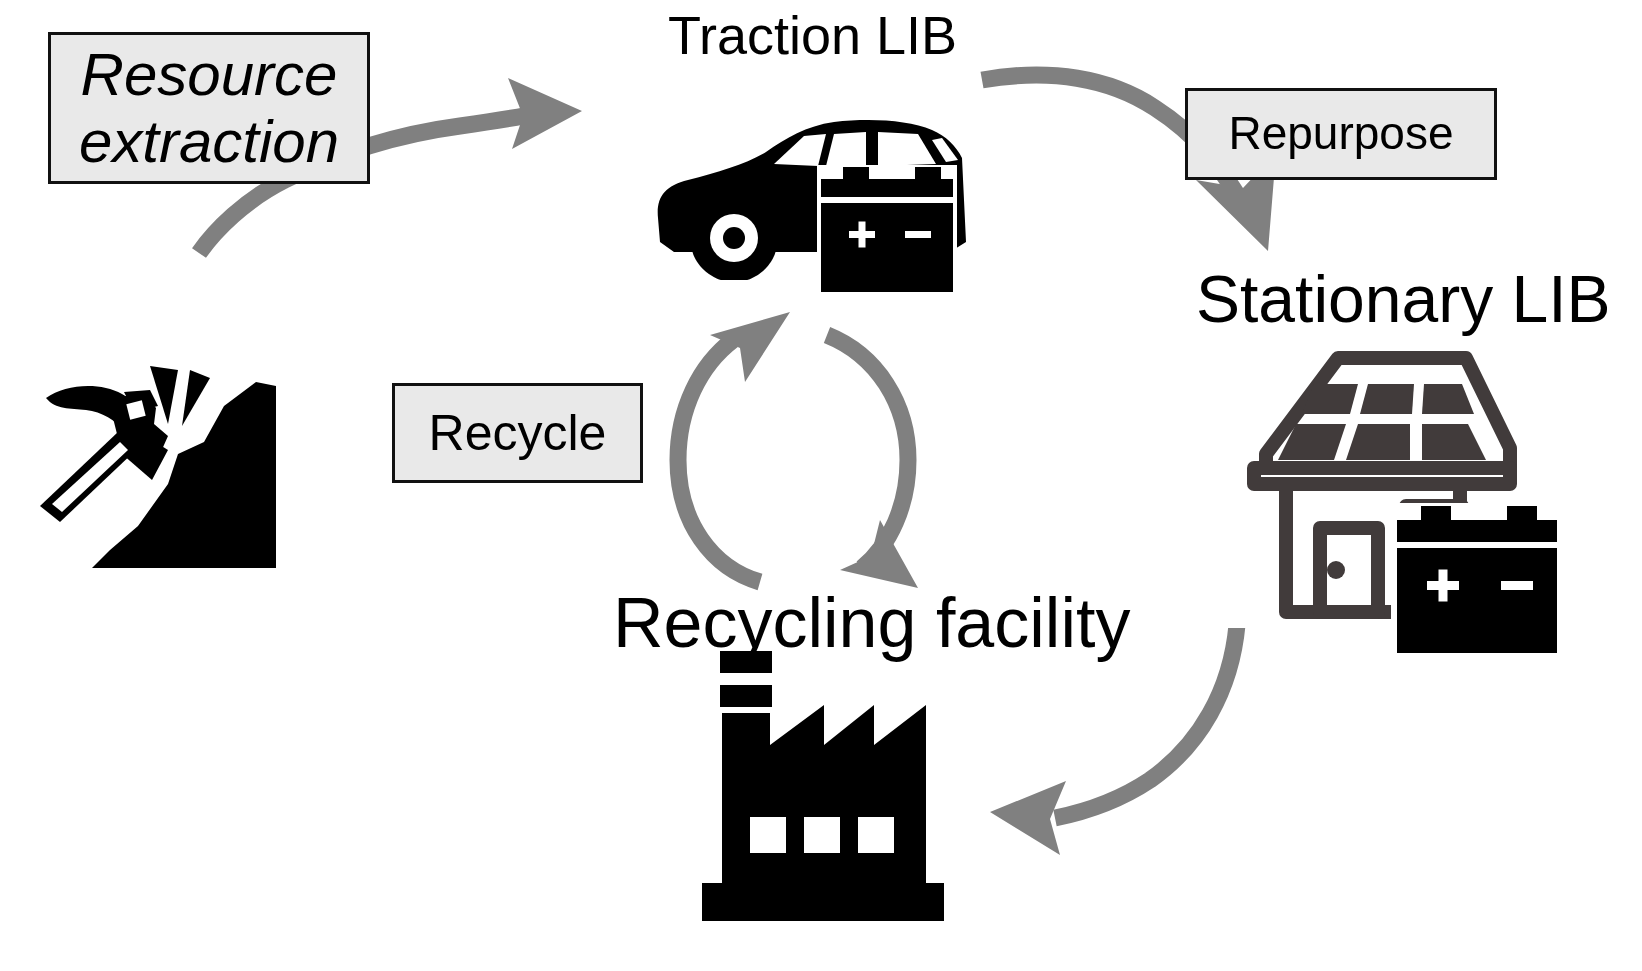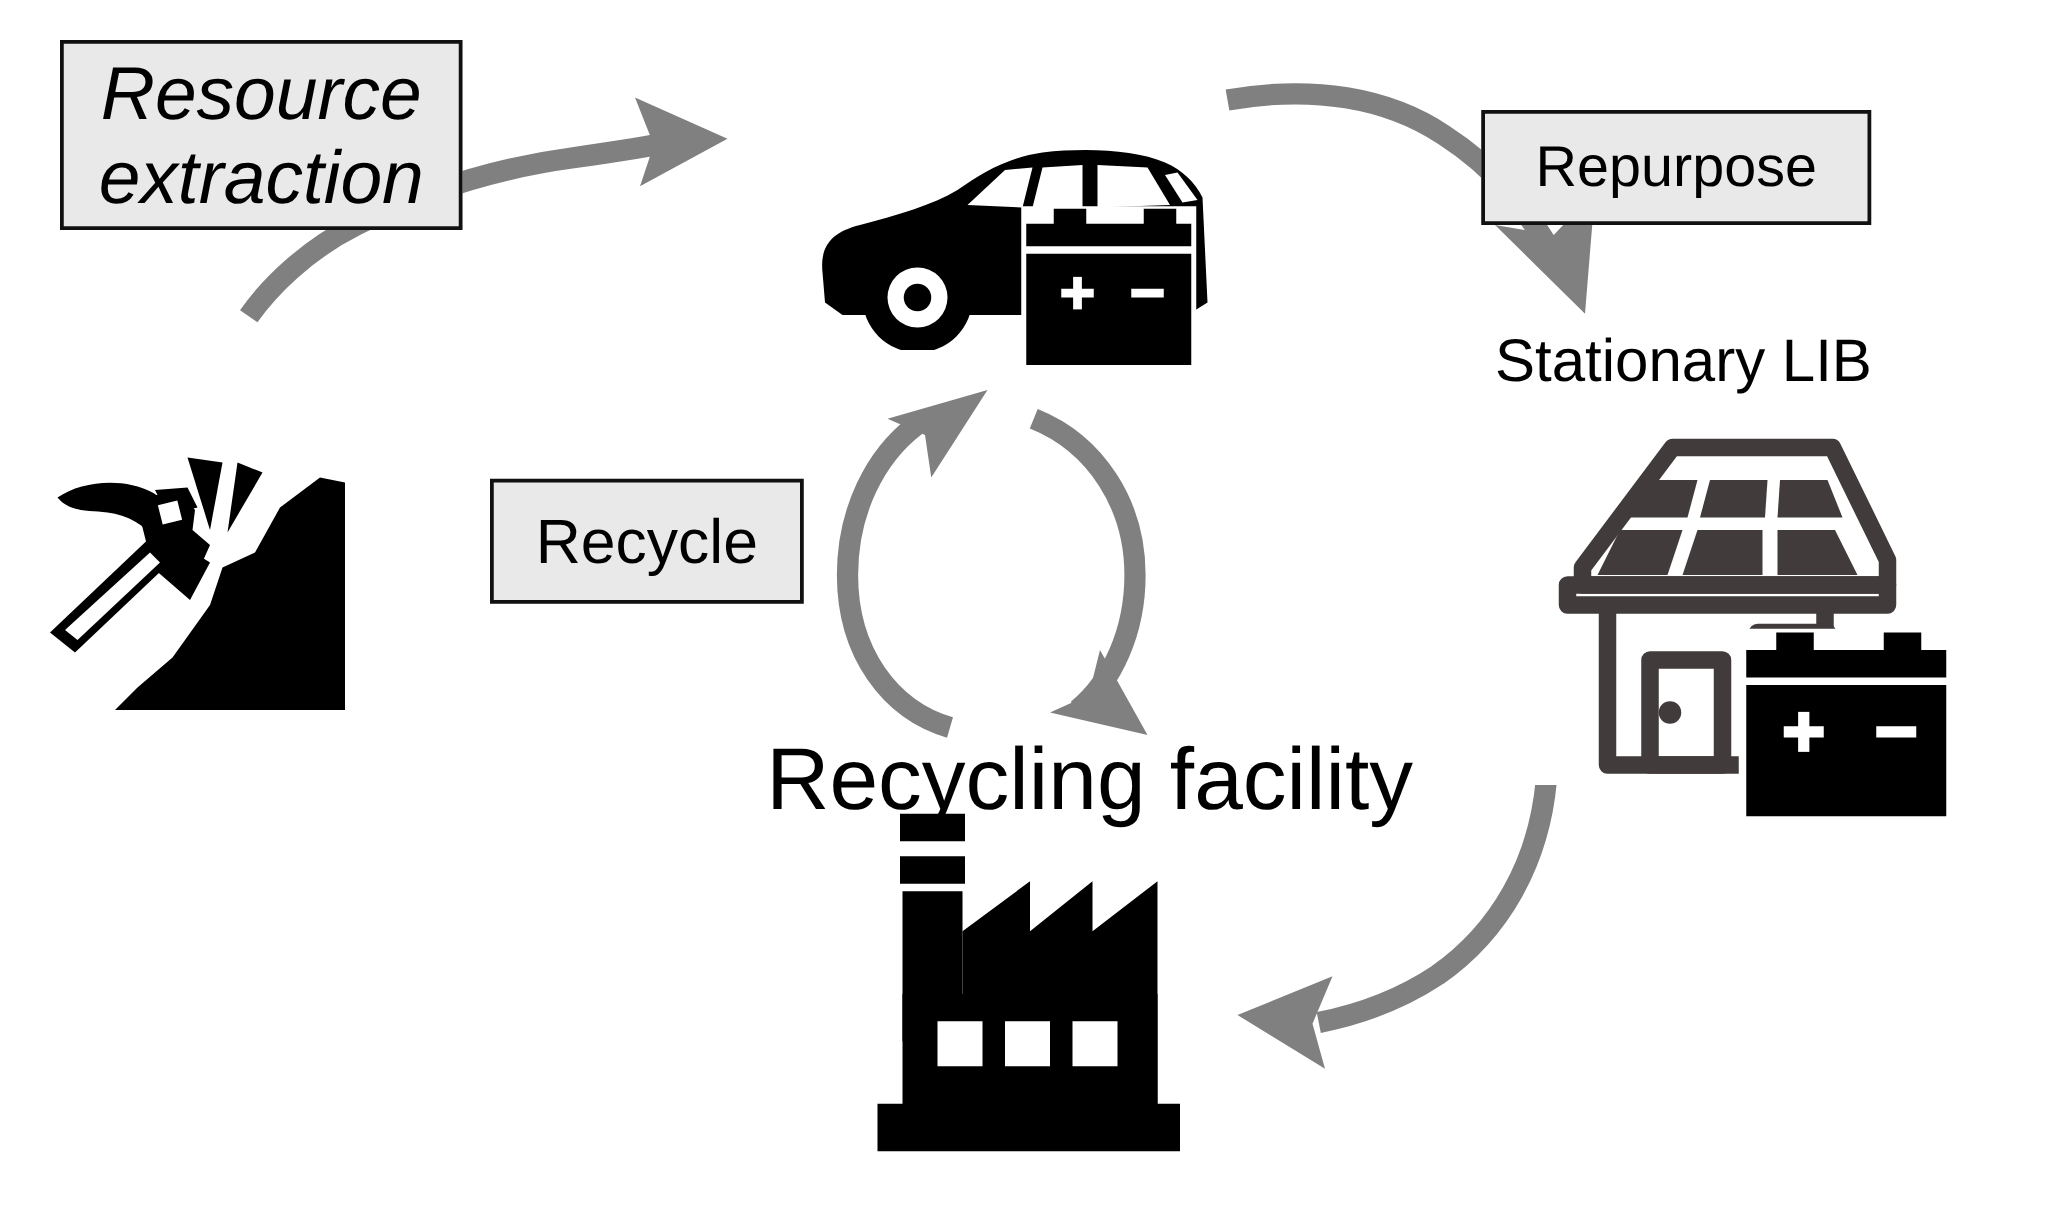--- a/index.html
+++ b/index.html
@@ -92,22 +92,23 @@
   </svg>
 
   <div class="abs proc-box" style="left:48px; top:32px; width:322px; height:152px; font-size:60px;font-style:italic;">Resource
 extraction</div>
 
   <div class="abs proc-box" style="left:1185px; top:60px; width:312px; height:92px; font-size:46px;margin-top:28px;">Repurpose</div>
 
   <div class="abs proc-box" style="left:392px; top:383px; width:251px; height:100px; font-size:50px;">Recycle</div>
 
 
-
-  <div class="abs caption" style="left:1196px; top:266px; font-size:48px;">Stationary LIB</div>
+  <div class="abs caption" style="left:668px; top:8px; font-size:54px;">Traction LIB</div>
+
+  <div class="abs caption" style="left:1196px; top:266px; font-size:66px;">Stationary LIB</div>
 
   <div class="abs caption" style="left:613px; top:588px; font-size:70px;">Recycling facility</div>
 
   <div class="abs icon-tile" style="left:18px; top:350px; width:258px; height:218px;">
     <svg viewBox="0 0 258 218" xmlns="http://www.w3.org/2000/svg">
 
       <path d="M258 218 L258 36 L238 32 L206 56 L186 92 L160 104 L150 134 L120 176
                L92 200 L74 218 Z" fill="#000000"></path>
 
       <path d="M132 16 L150 74 L160 20 Z" fill="#000000"></path>

